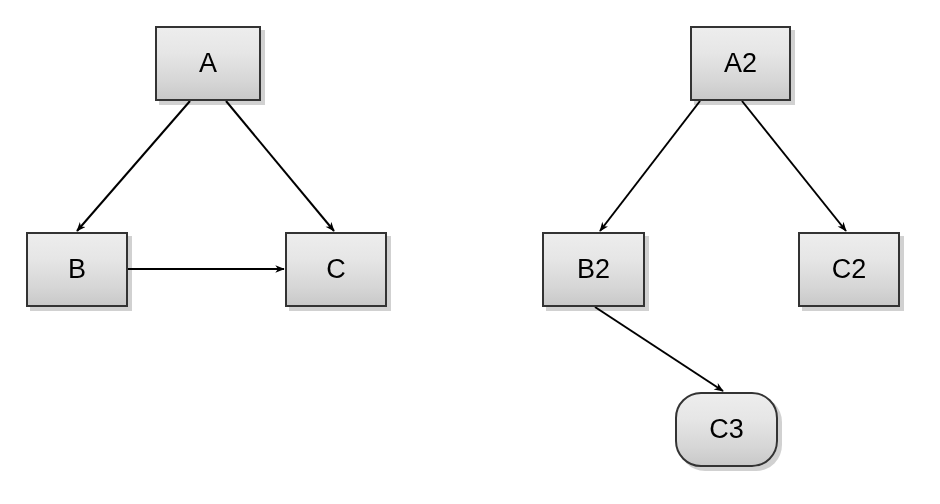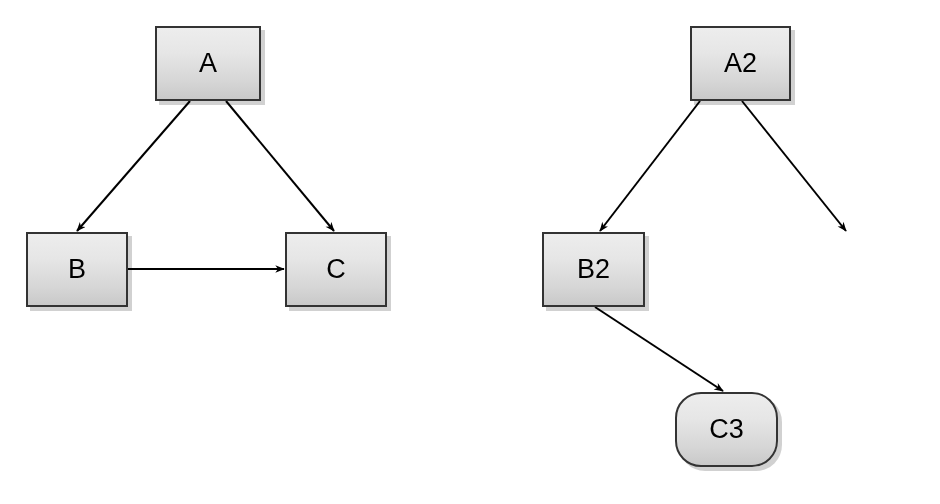--- a/index.html
+++ b/index.html
@@ -76,17 +76,20 @@
   </div>
   <div class="node" style="left: 285px; top: 232px; width: 102px; height: 75px;">
     <span class="node-label">C</span>
   </div>
   <div class="node" style="left: 669px; top: 26px; width: 101px; height: 75px; margin-left: 21px;">
     <span class="node-label">A2</span>
   </div>
   <div class="node" style="left: 542px; top: 232px; width: 103px; height: 75px; text-align: center;">
     <span class="node-label">B2</span>
   </div>
+  <div class="node" style="left: 798px; top: 232px; width: 102px; height: 75px;">
+    <span class="node-label">C2</span>
+  </div>
   <div class="node" style="left: 675px; top: 392px; width: 103px; height: 75px; border-radius: 26px;">
     <span class="node-label">C3</span>
   </div>
 
 </div>
 
 </body></html>

